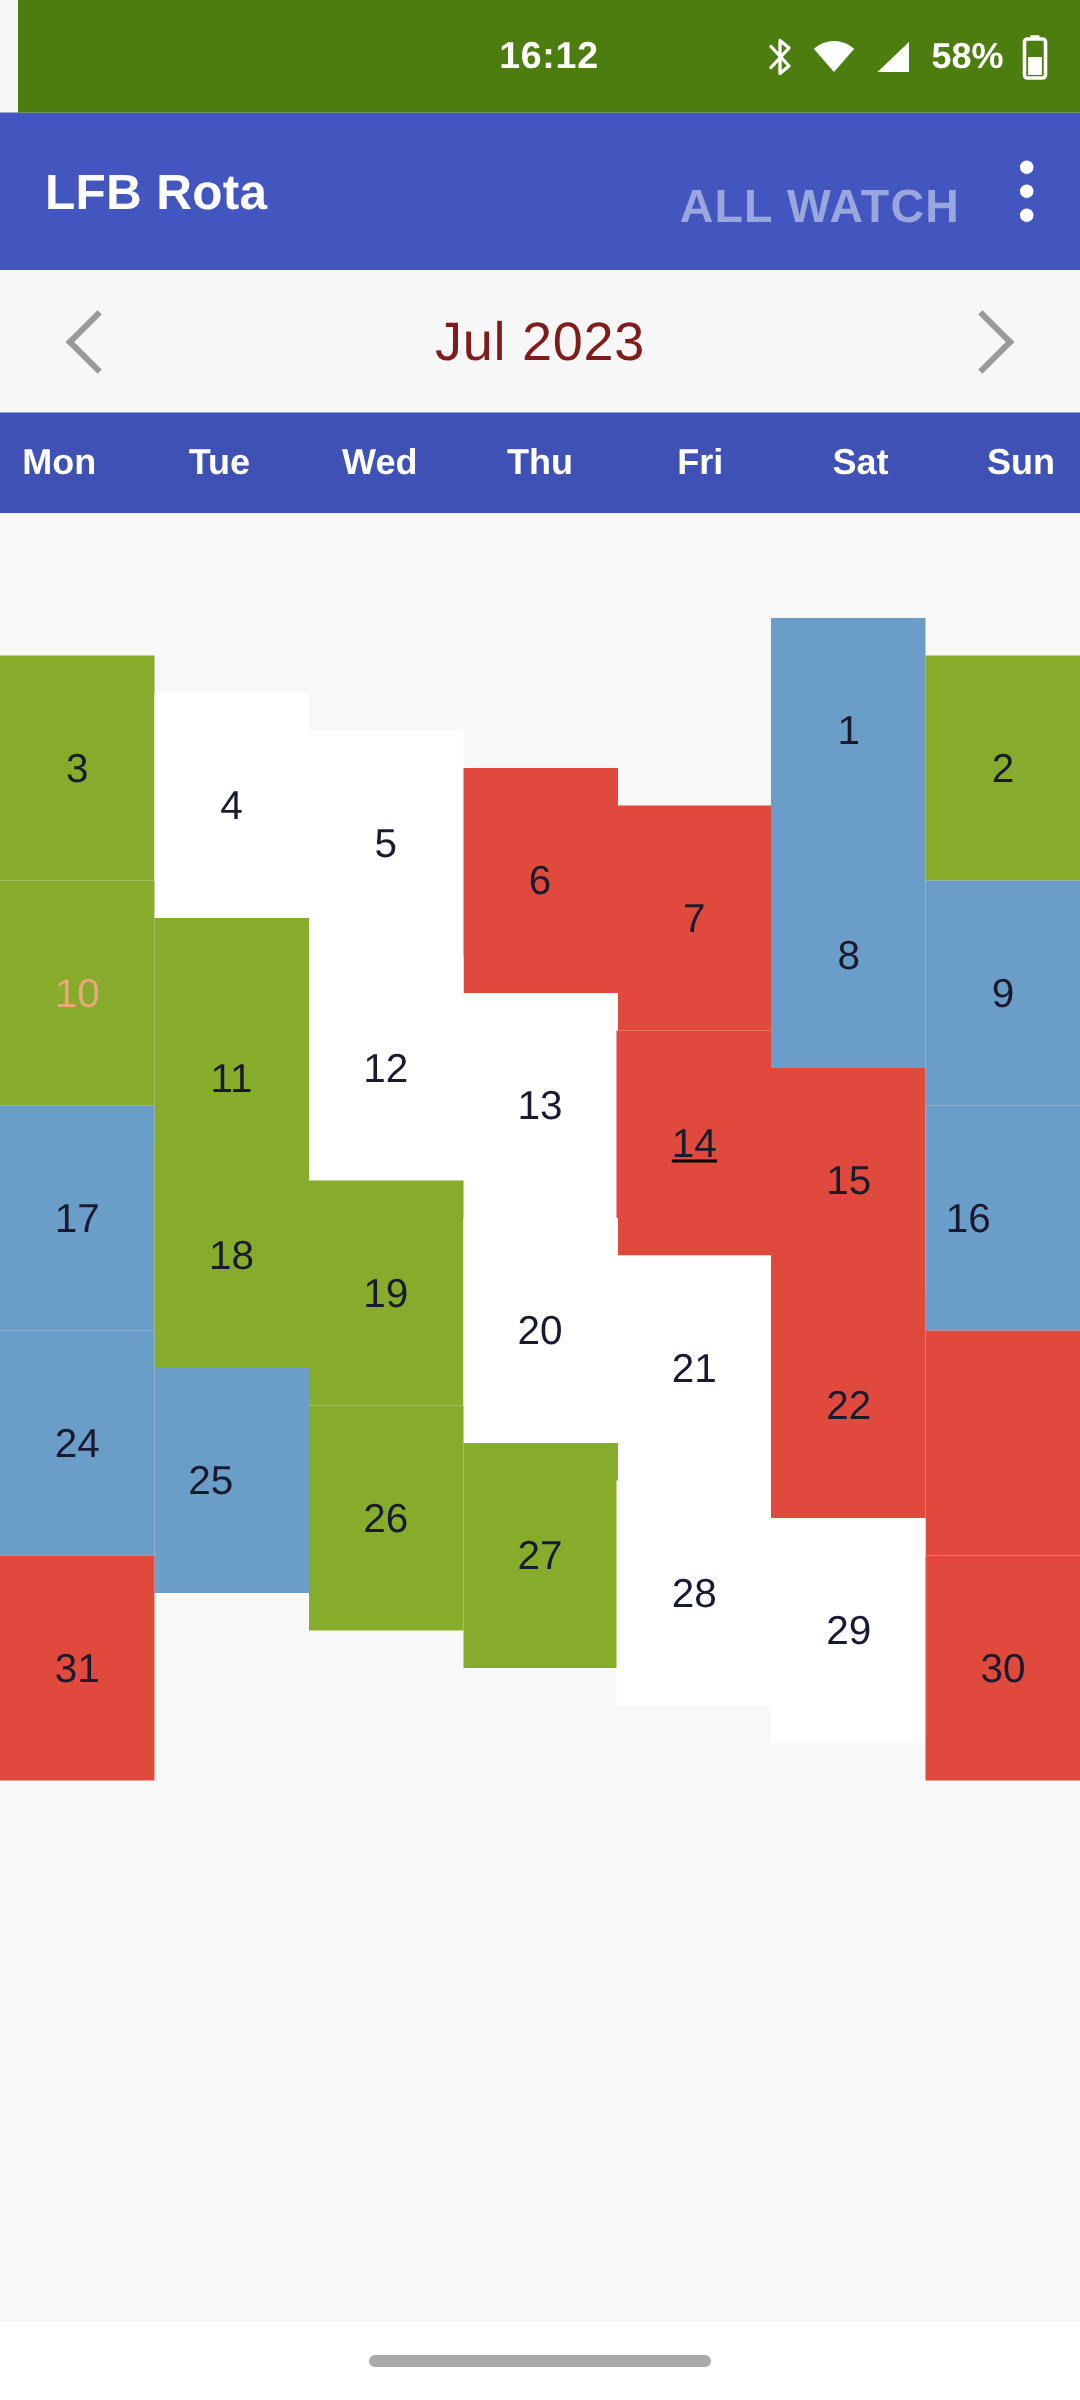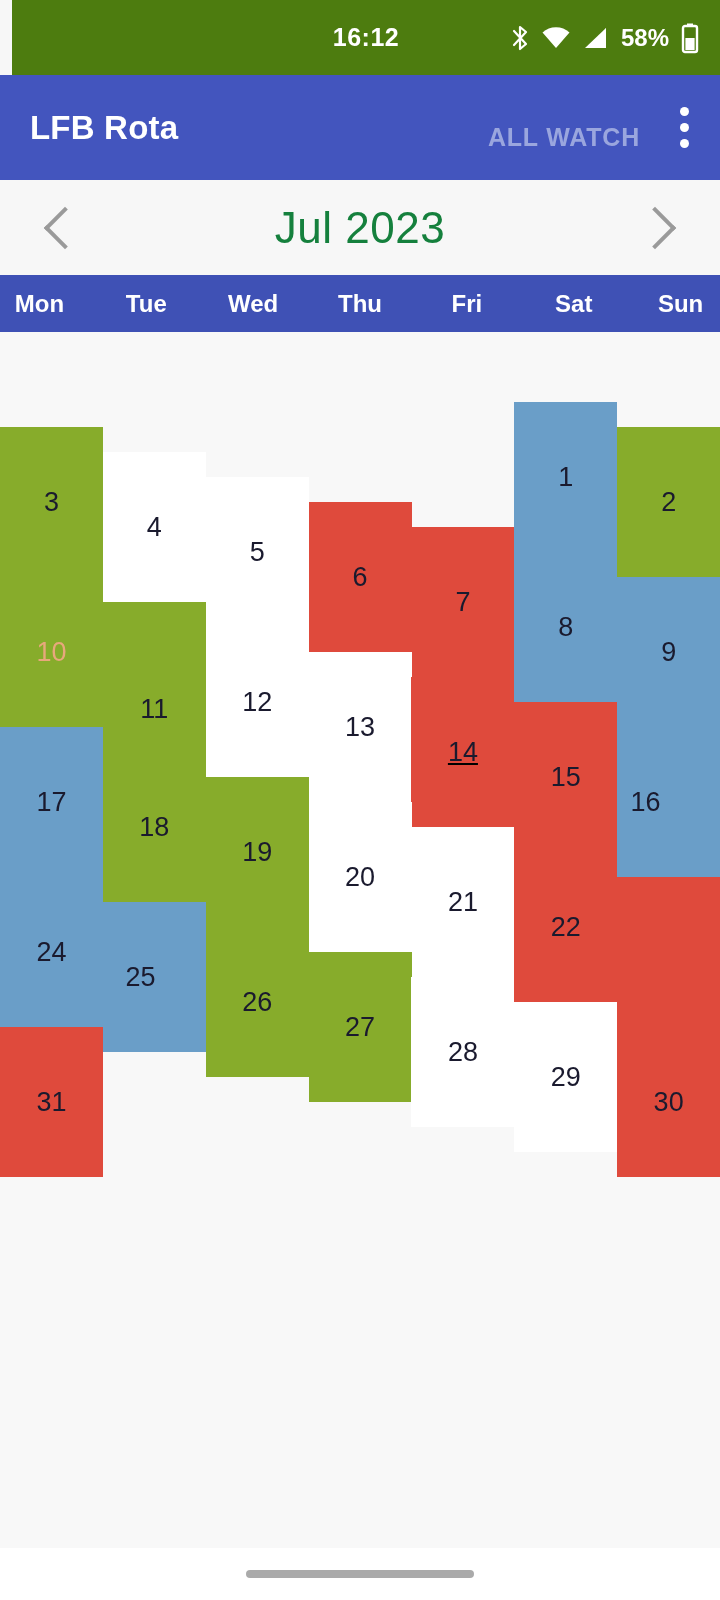--- a/index.html
+++ b/index.html
@@ -28,21 +28,21 @@
   
   .appbar{
     height:105px; background:#4355BE;
     display:flex; align-items:center; padding:0 26px 0 30px;
   }
   .app-title{
     color:#fff; font-size:33px; font-weight:700; letter-spacing:.2px; flex:0 0 auto;
   }
   .appbar-spacer{ flex:1 1 auto; }
   .all-watch{
-    color:#9AA6DE; font-size:25px; font-weight:700; letter-spacing:.8px;
+    color:#9AA6DE; font-size:31px; font-weight:700; letter-spacing:.8px;
     margin-right:34px; white-space:nowrap;margin-top:20px;
   }
   .overflow{
     width:20px; display:flex; flex-direction:column; align-items:center; gap:7px;
     padding:8px 10px;
   }
   .overflow i{ width:9px; height:9px; border-radius:50%; background:#fff; display:block; }
 
   
   .monthbar{
@@ -50,25 +50,25 @@
     display:flex; align-items:center; justify-content:space-between;
     padding:0 42px;
   }
   .chev{ width:40px; height:56px; position:relative; }
   .chev::before{
     content:""; position:absolute; top:50%; left:50%;
     width:26px; height:26px; border-top:4px solid #9A9A9A; border-right:4px solid #9A9A9A;
   }
   .chev.left::before{ transform:translate(-40%,-50%) rotate(-135deg); }
   .chev.right::before{ transform:translate(-60%,-50%) rotate(45deg); }
-  .month-label{ font-size:44px; color:#15803d; font-weight:400; letter-spacing:.5px; }
+  .month-label{ font-size:36px; color:#7f1d1d; font-weight:400; letter-spacing:.5px; }
 
   
   .weekdays{
-    height:57px; background:#3F51B5; display:flex; align-items:center;gap:28px;
+    height:67px; background:#3F51B5; display:flex; align-items:center;gap:28px;
   }
   .weekdays span{
     flex:1 1 0; text-align:center; color:#fff; font-size:24px; font-weight:700;
   }
 
   
   .calendar{
     position:relative; width:720px; height:1220px; background:#F8F8F8;
     overflow:hidden;
   }

